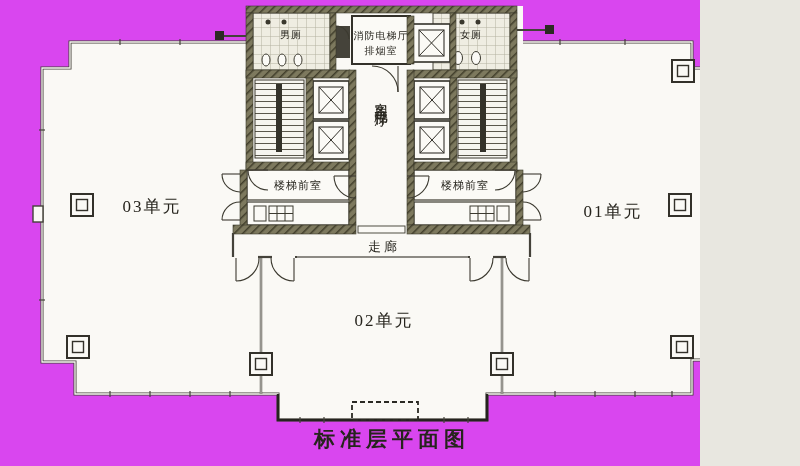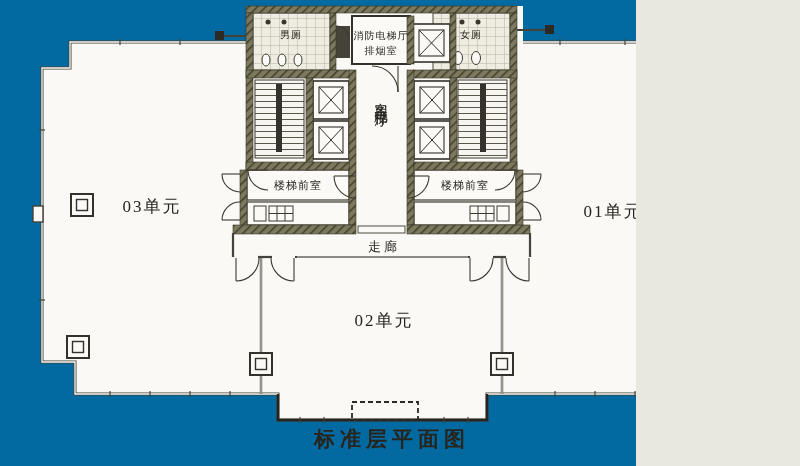--- a/index.html
+++ b/index.html
@@ -1,18 +1,18 @@
 <!DOCTYPE html>
 <html><head>
 <meta charset="utf-8">
 <style>
   html,body{margin:0;padding:0;background:#e8e7e0;}
   .page{
-    width:636px;height:466px;position:relative;overflow:hidden;
-    background:#0369a1;
+    width:700px;height:466px;position:relative;overflow:hidden;
+    background:#d946ef;
     font-family:"Liberation Serif","DejaVu Serif",serif;
   }
   svg{display:block}
   text{fill:#26241d;}
   .lbl-small{font-size:10px;letter-spacing:1px;}
   .lbl-room{font-size:11px;letter-spacing:1px;}
   .lbl-unit{font-size:17px;letter-spacing:2px;}
   .lbl-corridor{font-size:13px;letter-spacing:3px;}
   .lbl-vert{font-size:13.5px;letter-spacing:3px;writing-mode:vertical-rl;text-orientation:upright;}
   .lbl-title{font-size:21px;font-weight:600;letter-spacing:5px;}

